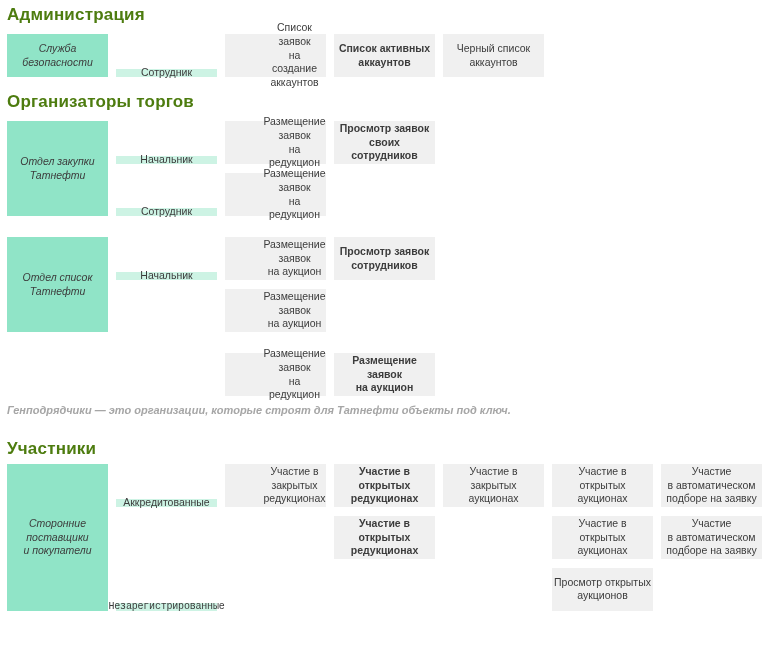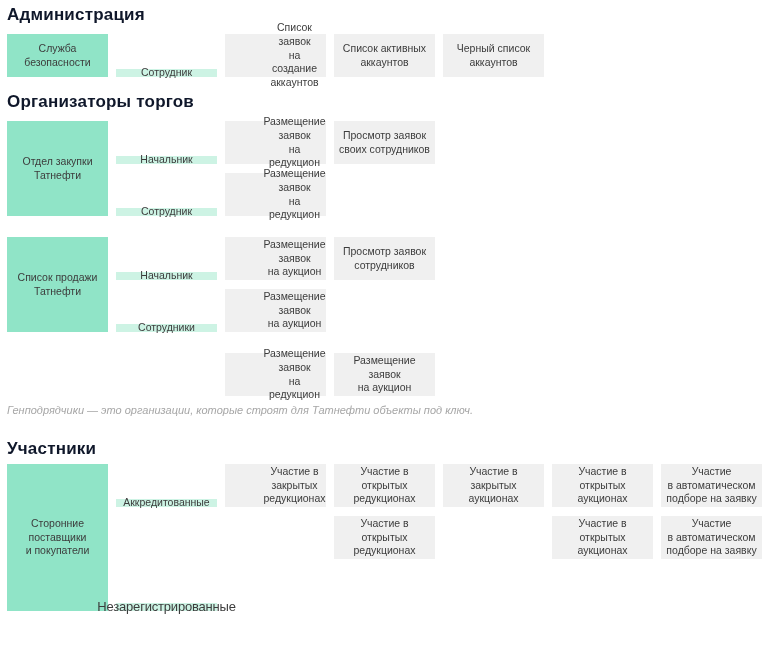--- a/index.html
+++ b/index.html
@@ -9,21 +9,21 @@
     box-sizing: border-box;
     padding: 5px 0 0 7px;
     font-family: "Liberation Sans", "DejaVu Sans", sans-serif;
     background: #ffffff;
     overflow: hidden;
   }
   h1 {
     font-size: 17px;
     line-height: 19px;
     font-weight: bold;
-    color: #0f172a;
+    color: #4d7c0f;
     margin: 0 0 10px 0;
     letter-spacing: 0.2px;
   }
   .h-organizers { margin-top: 15px; }
   .h-participants { margin-top: 20px; margin-bottom: 6px; }
   .grid {
     display: grid;
     grid-template-columns: repeat(7, 101px);
     column-gap: 8px;
     row-gap: 9px;
@@ -38,34 +38,35 @@
     font-size: 10.5px;
     line-height: 1.32;
     color: #3c3c3c;
     white-space: pre-line;
     padding: 1px 2px;
     box-sizing: border-box;
   }
   .org  { background: var(--org-box, #90e4c7); }
   .role { background: var(--role-box, #cdf3e4); white-space: pre; margin-top: 35px; }
   .perm { background: var(--perm-box, #f0f0f0); }
-  .tight { font-size: 13px; letter-spacing: -0.2px; }
-  .c1 { grid-column: 1; } .c2 { grid-column: 2; } .c3 { grid-column: 3; padding-left: 40px; }
-  .c4 { grid-column: 4; } .c5 { grid-column: 5; } .c6 { grid-column: 6; }
+  .tight { font-size: 10px; letter-spacing: -0.2px; font-family: Liberation Mono, monospace; }
+  .c1 { grid-column: 1; font-style: italic; } .c2 { grid-column: 2; } .c3 { grid-column: 3; padding-left: 40px; }
+  .c4 { grid-column: 4; font-weight: bold; } .c5 { grid-column: 5; } .c6 { grid-column: 6; }
   .c7 { grid-column: 7; }
   .r1 { grid-row: 1; } .r2 { grid-row: 2; } .r3 { grid-row: 3; }
   .rowspan2 { grid-row: 1 / span 2; }
   .rowspan3 { grid-row: 1 / span 3; }
   .colspan2 { grid-column: 1 / span 2; }
   .note {
     margin-top: 7px;
     font-size: 11px;
     line-height: 1.45;
     font-style: italic;
     color: #a6a6a6;
+    font-weight: bold;
   }
 </style>
 </head>
 <body>
 
 <div class="page">
 
   <h1>Администрация</h1>
   <div class="grid">
     <div class="box org c1 r1">Служба
@@ -89,28 +90,27 @@
     <div class="box perm c3 r1">Размещение заявок
 на редукцион</div>
     <div class="box perm c4 r1">Просмотр заявок
 своих сотрудников</div>
     <div class="box role c2 r2">Сотрудник</div>
     <div class="box perm c3 r2">Размещение заявок
 на редукцион</div>
   </div>
 
   <div class="grid group">
-    <div class="box org c1 rowspan2">Список продажи
+    <div class="box org c1 rowspan2">Отдел список
 Татнефти</div>
     <div class="box role c2 r1">Начальник</div>
     <div class="box perm c3 r1">Размещение заявок
 на аукцион</div>
     <div class="box perm c4 r1">Просмотр заявок
 сотрудников</div>
-    <div class="box role c2 r2">Сотрудники</div>
     <div class="box perm c3 r2">Размещение заявок
 на аукцион</div>
   </div>
 
   <div class="grid group">
     <div class="box perm c3 r1">Размещение заявок
 на редукцион</div>
     <div class="box perm c4 r1">Размещение заявок
 на аукцион</div>
   </div>
@@ -141,15 +141,17 @@
 
     <div class="box perm c4 r2">Участие в открытых
 редукционах</div>
     <div class="box perm c6 r2">Участие в открытых
 аукционах</div>
     <div class="box perm c7 r2">Участие
 в автоматическом
 подборе на заявку</div>
 
     <div class="box role tight c2 r3">Незарегистрированные</div>
+    <div class="box perm c6 r3">Просмотр открытых
+аукционов</div>
   </div>
 
 </div>
 
 </body></html>

